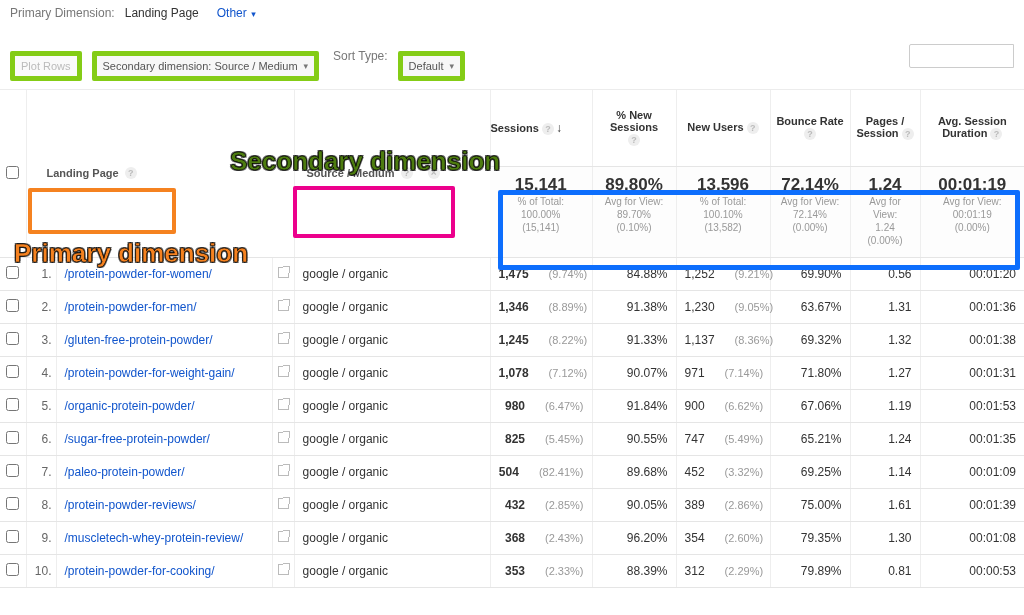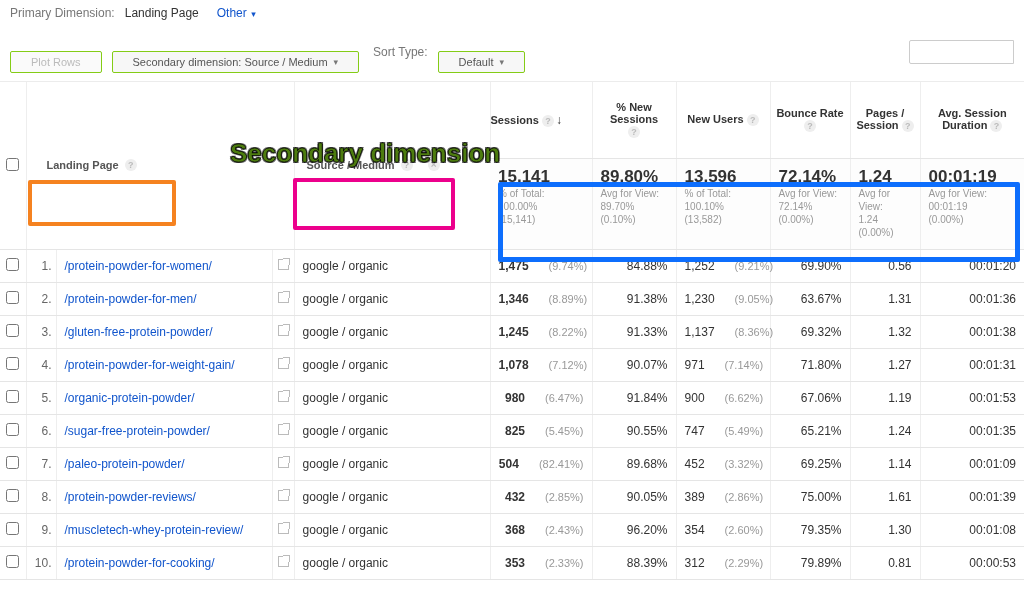--- a/index.html
+++ b/index.html
@@ -6,22 +6,22 @@
   body { font-family: Arial, Helvetica, sans-serif; font-size: 12px; color: #333; background: #fff; width: 1024px; }
   
   .topbar { padding: 6px 10px 4px 10px; display: flex; align-items: flex-start; gap: 10px; border-bottom: 1px solid transparent; }
   .topbar .label { color: #777; font-size: 12px; }
   .topbar .dim-val { color: #333; font-size: 12px; }
   .topbar .other { color: #1155cc; font-size: 12px; padding-left: 8px; }
   .topbar .caret { font-size: 9px; color: #1155cc; padding-left: 2px; }
   
   .ctrlbar { padding: 6px 10px 8px 10px; display: flex; align-items: center; gap: 10px; border-bottom: 1px solid #ececec; }
   .btn, .selectish {
-    border: 1px solid #84cc16; background: #f7f7f7; color: #555; font-size: 11px;
-    padding: 4px 20px; border-radius: 2px; display: inline-flex; align-items: center; gap: 6px;
+    border: 5px solid #84cc16; background: #f7f7f7; color: #555; font-size: 11px;
+    padding: 4px 6px; border-radius: 2px; display: inline-flex; align-items: center; gap: 6px;
     cursor: pointer;
     margin-top: 20px;
   }
   .btn.disabled { color: #bbb; cursor: default; background:#fafafa; }
   .selectish .caret { font-size: 9px; color: #777; }
   .sort-label { color:#777; font-size:12px; margin-left:4px; }
   .searchbox { margin-left:auto; }
   .searchbox input { border:1px solid #ccc; height:24px; width:105px; padding:2px 6px; font-size:12px; border-radius:2px 0 0 2px; }
   
   .table-wrap { position: relative; }
@@ -37,21 +37,21 @@
   col.sess { width: 102px; }
   col.pctnew { width: 84px; }
   col.newu { width: 94px; }
   col.bounce { width: 80px; }
   col.pages { width: 70px; }
   col.dur { width: 104px; }
 
   thead th { background: #fff; vertical-align: middle; font-weight: normal; color:#555; font-size:11px; }
   thead tr.metric-row th { height: 76px; padding: 6px 0; text-align: left; font-weight: bold; color:#333; }
   thead tr.metric-row th.chk { text-align:center; }
-  thead tr.summary-row th { height: 72px; padding: 8px 8px 10px 8px; text-align: left; vertical-align: top; background:#fdfdfd; }
+  thead tr.summary-row th { height: 72px; padding: 8px 8px 10px 8px; text-align: center; vertical-align: top; background:#fdfdfd; }
   
   .dim-head { font-weight: bold; color:#555; display:inline-flex; align-items:center; gap:6px; white-space:nowrap;}
   .q { display:inline-block; width:12px; height:12px; border-radius:50%; background:#eee; color:#bbb; font-size:9px; line-height:12px; text-align:center; }
   .x { display:inline-block; width:12px; height:12px; border-radius:50%; background:#eee; color:#bbb; font-size:10px; line-height:12px; text-align:center; cursor:pointer;}
   .sort-arrow { font-size:12px; color:#333; padding-left:2px; font-weight:bold;}
   
   .sum-big { font-size:17px; font-weight:bold; color:#333; display:block; white-space:nowrap;}
   .sum-small { font-size:10px; color:#999; display:block; line-height:1.3; white-space:nowrap;}
   
   tbody td { height:33px; font-size:12px; padding: 0 8px; color:#333; }
@@ -100,20 +100,21 @@
     <span>Default</span>
     <span class="caret">▾</span>
   </span>
   <span class="searchbox">
     <input type="text" style="">
   </span>
 </div>
 
 <div class="table-wrap">
 
+  <div class="annot primary-lbl">Primary dimension</div>
   <div class="annot secondary-lbl">Secondary dimension</div>
   <div class="box primary"></div>
   <div class="box secondary"></div>
   <div class="box metrics"></div>
 
   <table>
     <colgroup>
       <col class="chk">
         <col class="idx">
         <col class="landing">

